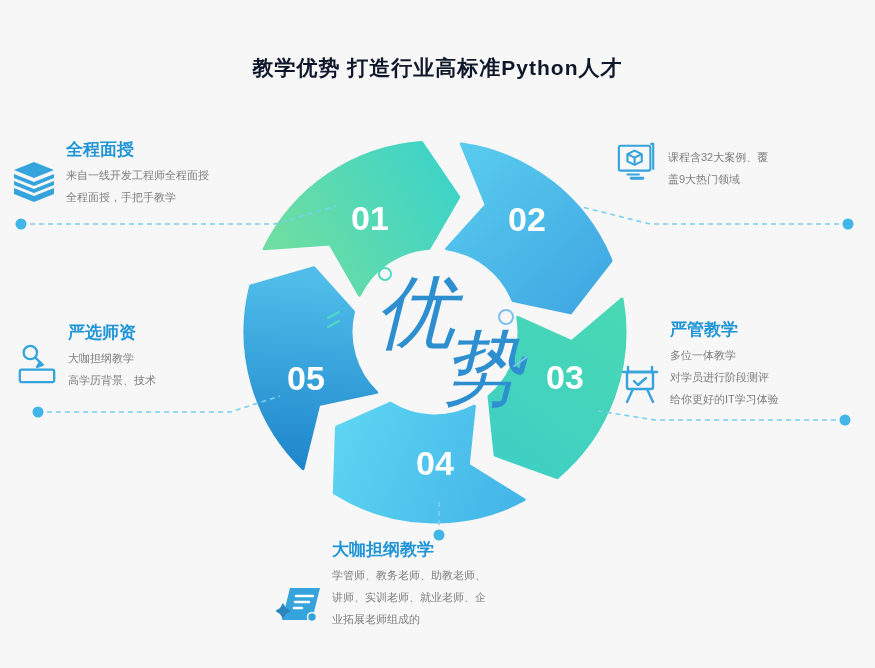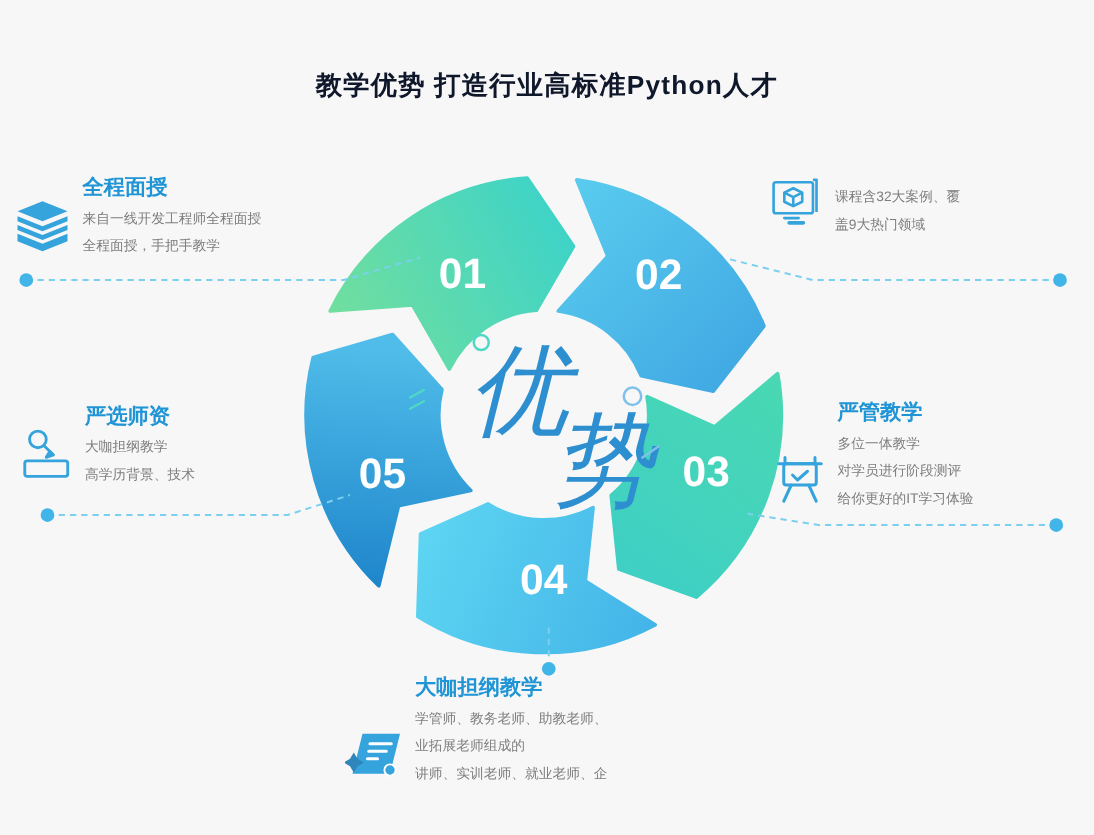--- a/index.html
+++ b/index.html
@@ -144,22 +144,22 @@
       <svg width="46" height="42" viewBox="0 0 46 42">
         <path d="M14 4 L44 4 L36 36 L6 36 Z" fill="#35a3dc"></path>
         <path d="M20 12 h17 M19 18 h14 M18 24 h8" stroke="#ffffff" stroke-width="2.5" stroke-linecap="round"></path>
         <circle cx="36" cy="33" r="4.5" fill="#35a3dc" stroke="#ffffff" stroke-width="1.5"></circle>
         <path d="M7 19 l3 5 l5 3 l-5 3 l-3 5 l-3 -5 l-5 -3 l5 -3 Z" fill="#2e86ba"></path>
       </svg>
     </div>
     <div class="co-content">
       <div class="co-title">大咖担纲教学</div>
       <div class="co-line">学管师、教务老师、助教老师、</div>
+      <div class="co-line">讲师、实训老师、就业老师、企</div>
       <div class="co-line">业拓展老师组成的</div>
-      <div class="co-line">讲师、实训老师、就业老师、企</div>
     </div>
   </div>
 
   <div class="callout" style="left:16px;top:323px;width:260px">
     <div class="co-icon">
       <svg width="42" height="46" viewBox="0 0 44 46" fill="none" stroke="#35a3dc" stroke-width="2.4" stroke-linejoin="round">
         <circle cx="15" cy="11" r="7"></circle>
         <path d="M20 16 L28 24"></path>
         <path d="M28 24 l-6 2 l3 -5 Z" fill="#35a3dc"></path>
         <rect x="4" y="29" width="36" height="13" rx="2"></rect>

